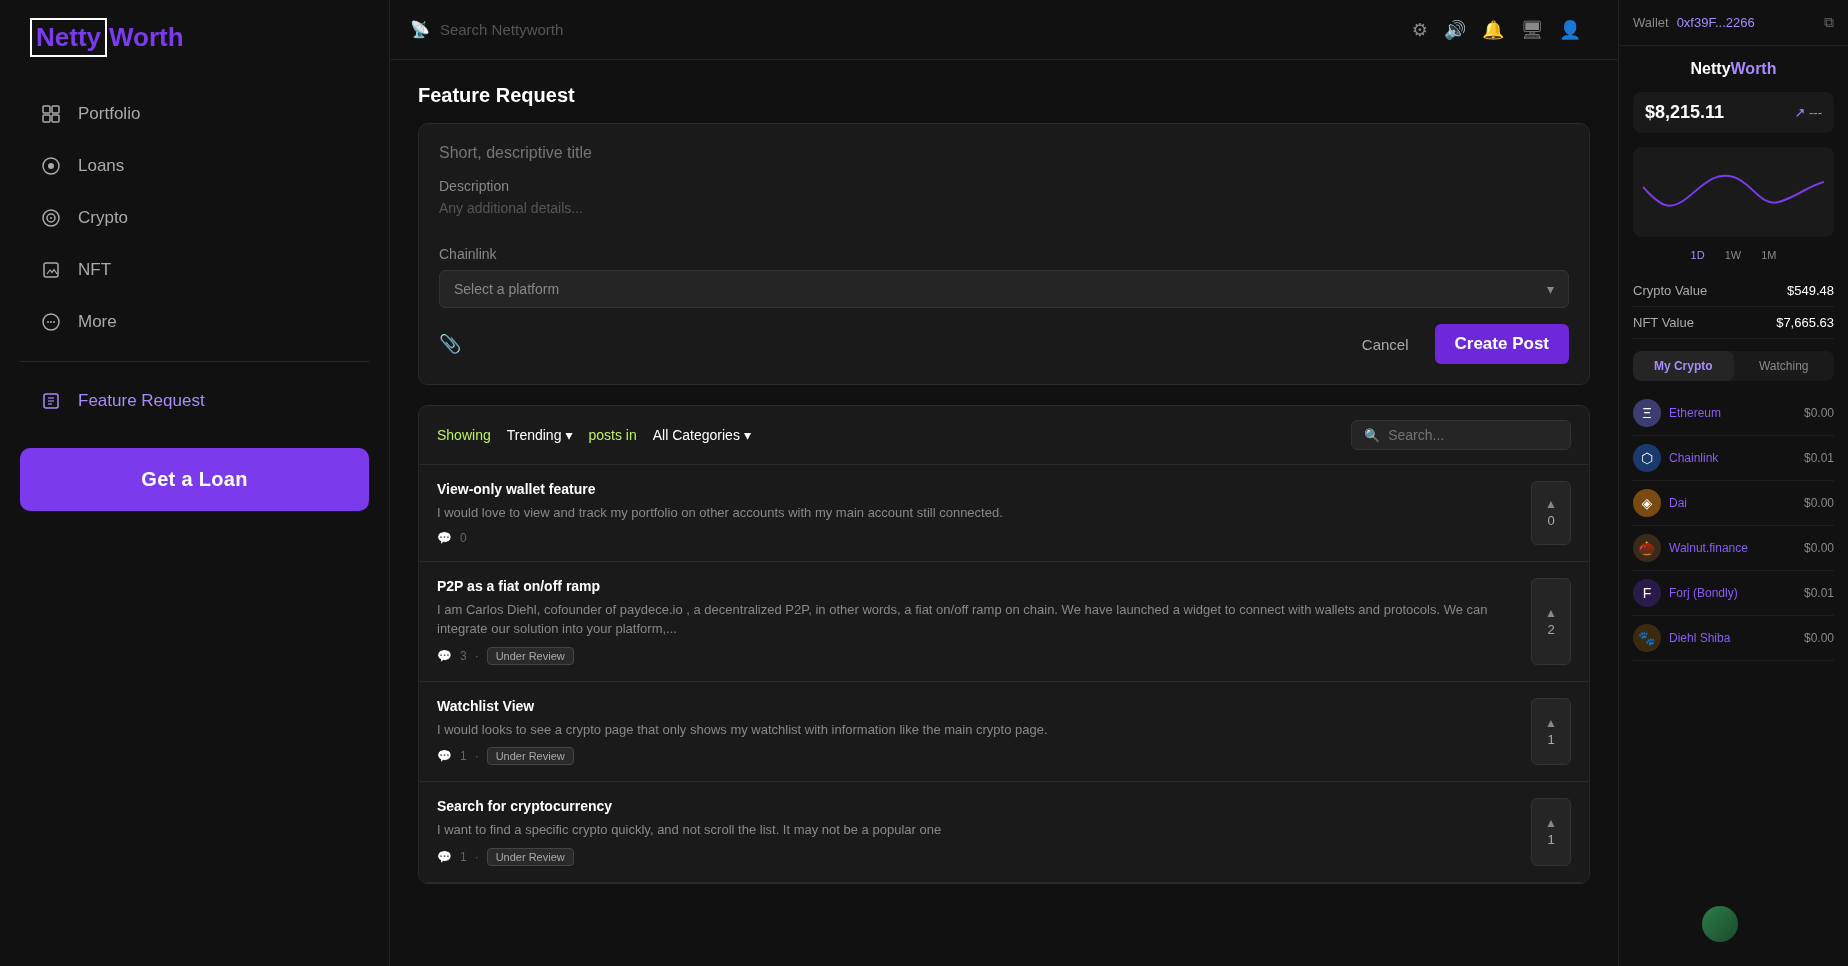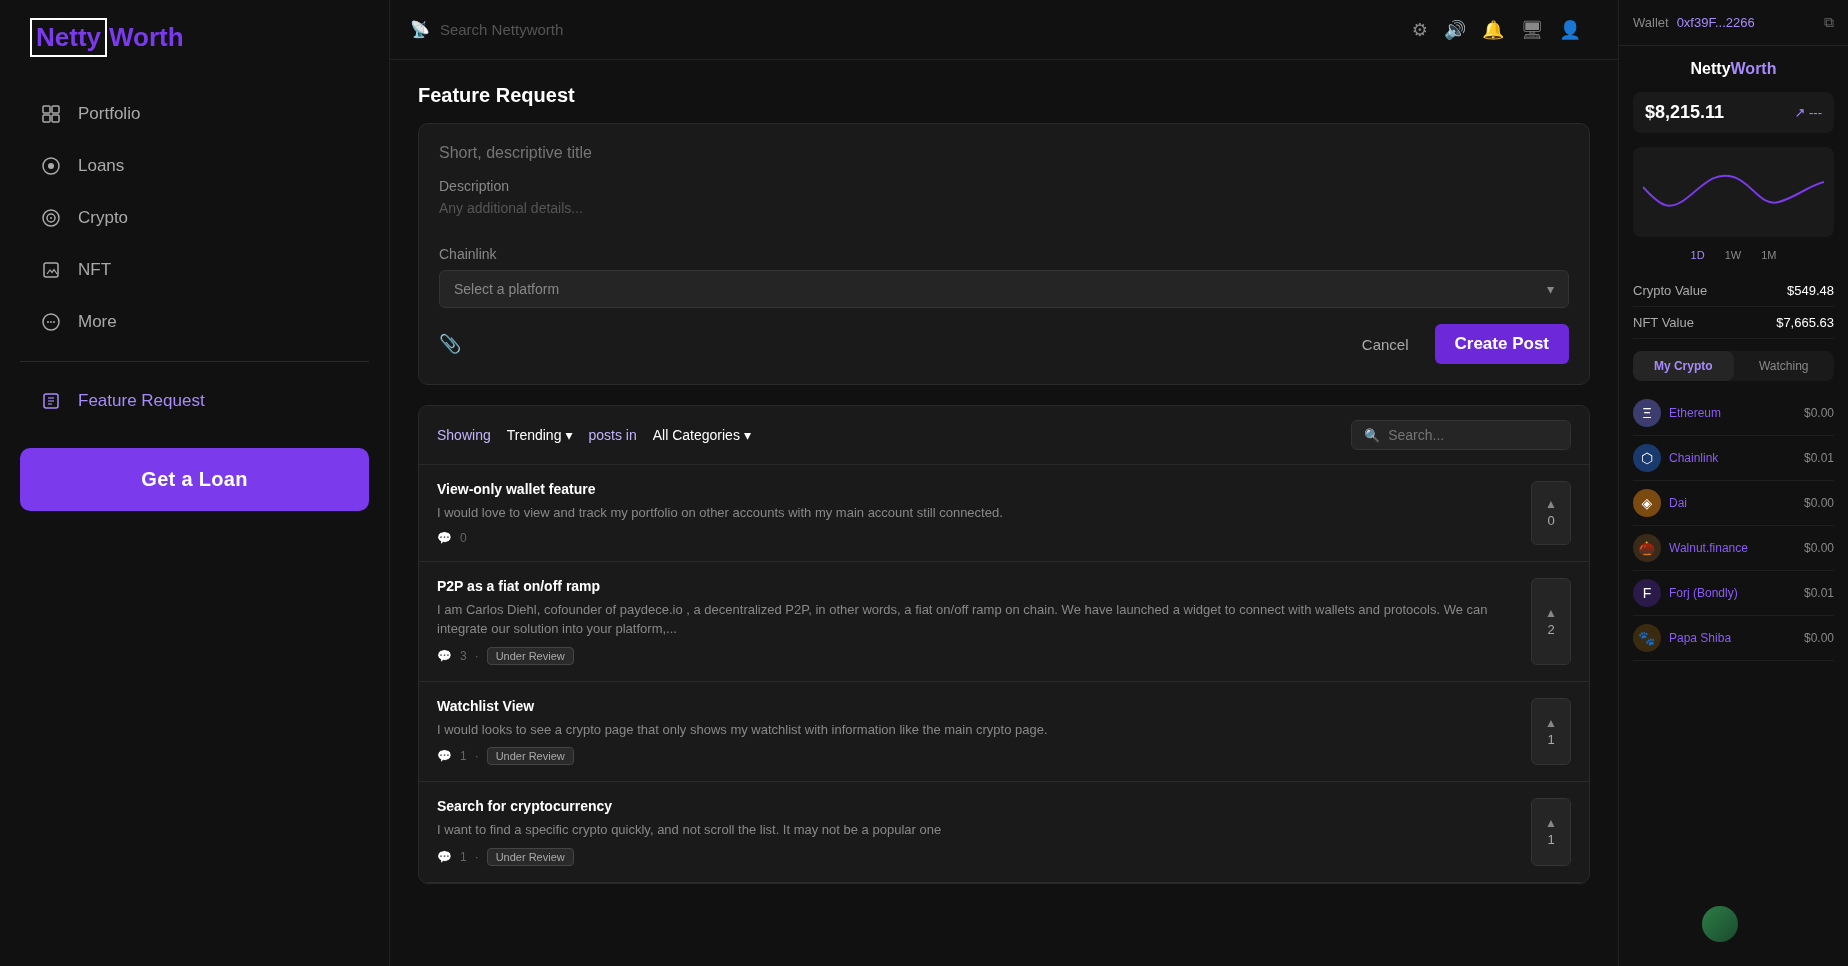--- a/index.html
+++ b/index.html
@@ -207,21 +207,21 @@
     }
     .posts-header {
       display: flex;
       align-items: center;
       padding: 14px 18px;
       border-bottom: 1px solid #2a2a2a;
       gap: 8px;
     }
     .showing-label {
       font-size: 14px;
-      color: #c4b5fd;
+      color: #bef264;
     }
     .filter-btn {
       display: flex;
       align-items: center;
       gap: 4px;
       background: transparent;
       border: none;
       color: #fff;
       font-size: 14px;
       font-weight: 500;
@@ -753,21 +753,21 @@
         <div class="crypto-list-item">
       <div class="crypto-info">
         <div class="crypto-icon" style="background:#2a1a4a">F</div>
         <span class="crypto-name">Forj (Bondly)</span>
       </div>
       <span class="crypto-price">$0.01</span>
     </div>
         <div class="crypto-list-item">
       <div class="crypto-info">
         <div class="crypto-icon" style="background:#3a2a10">🐾</div>
-        <span class="crypto-name">Papa Shiba</span>
+        <span class="crypto-name">Diehl Shiba</span>
       </div>
       <span class="crypto-price">$0.00</span>
     </div>
       </div>
   </div>
 
   <div class="bottom-avatar" style="position:relative; margin:0 auto 10px auto;"></div>
 </aside>
 
 </body></html>

